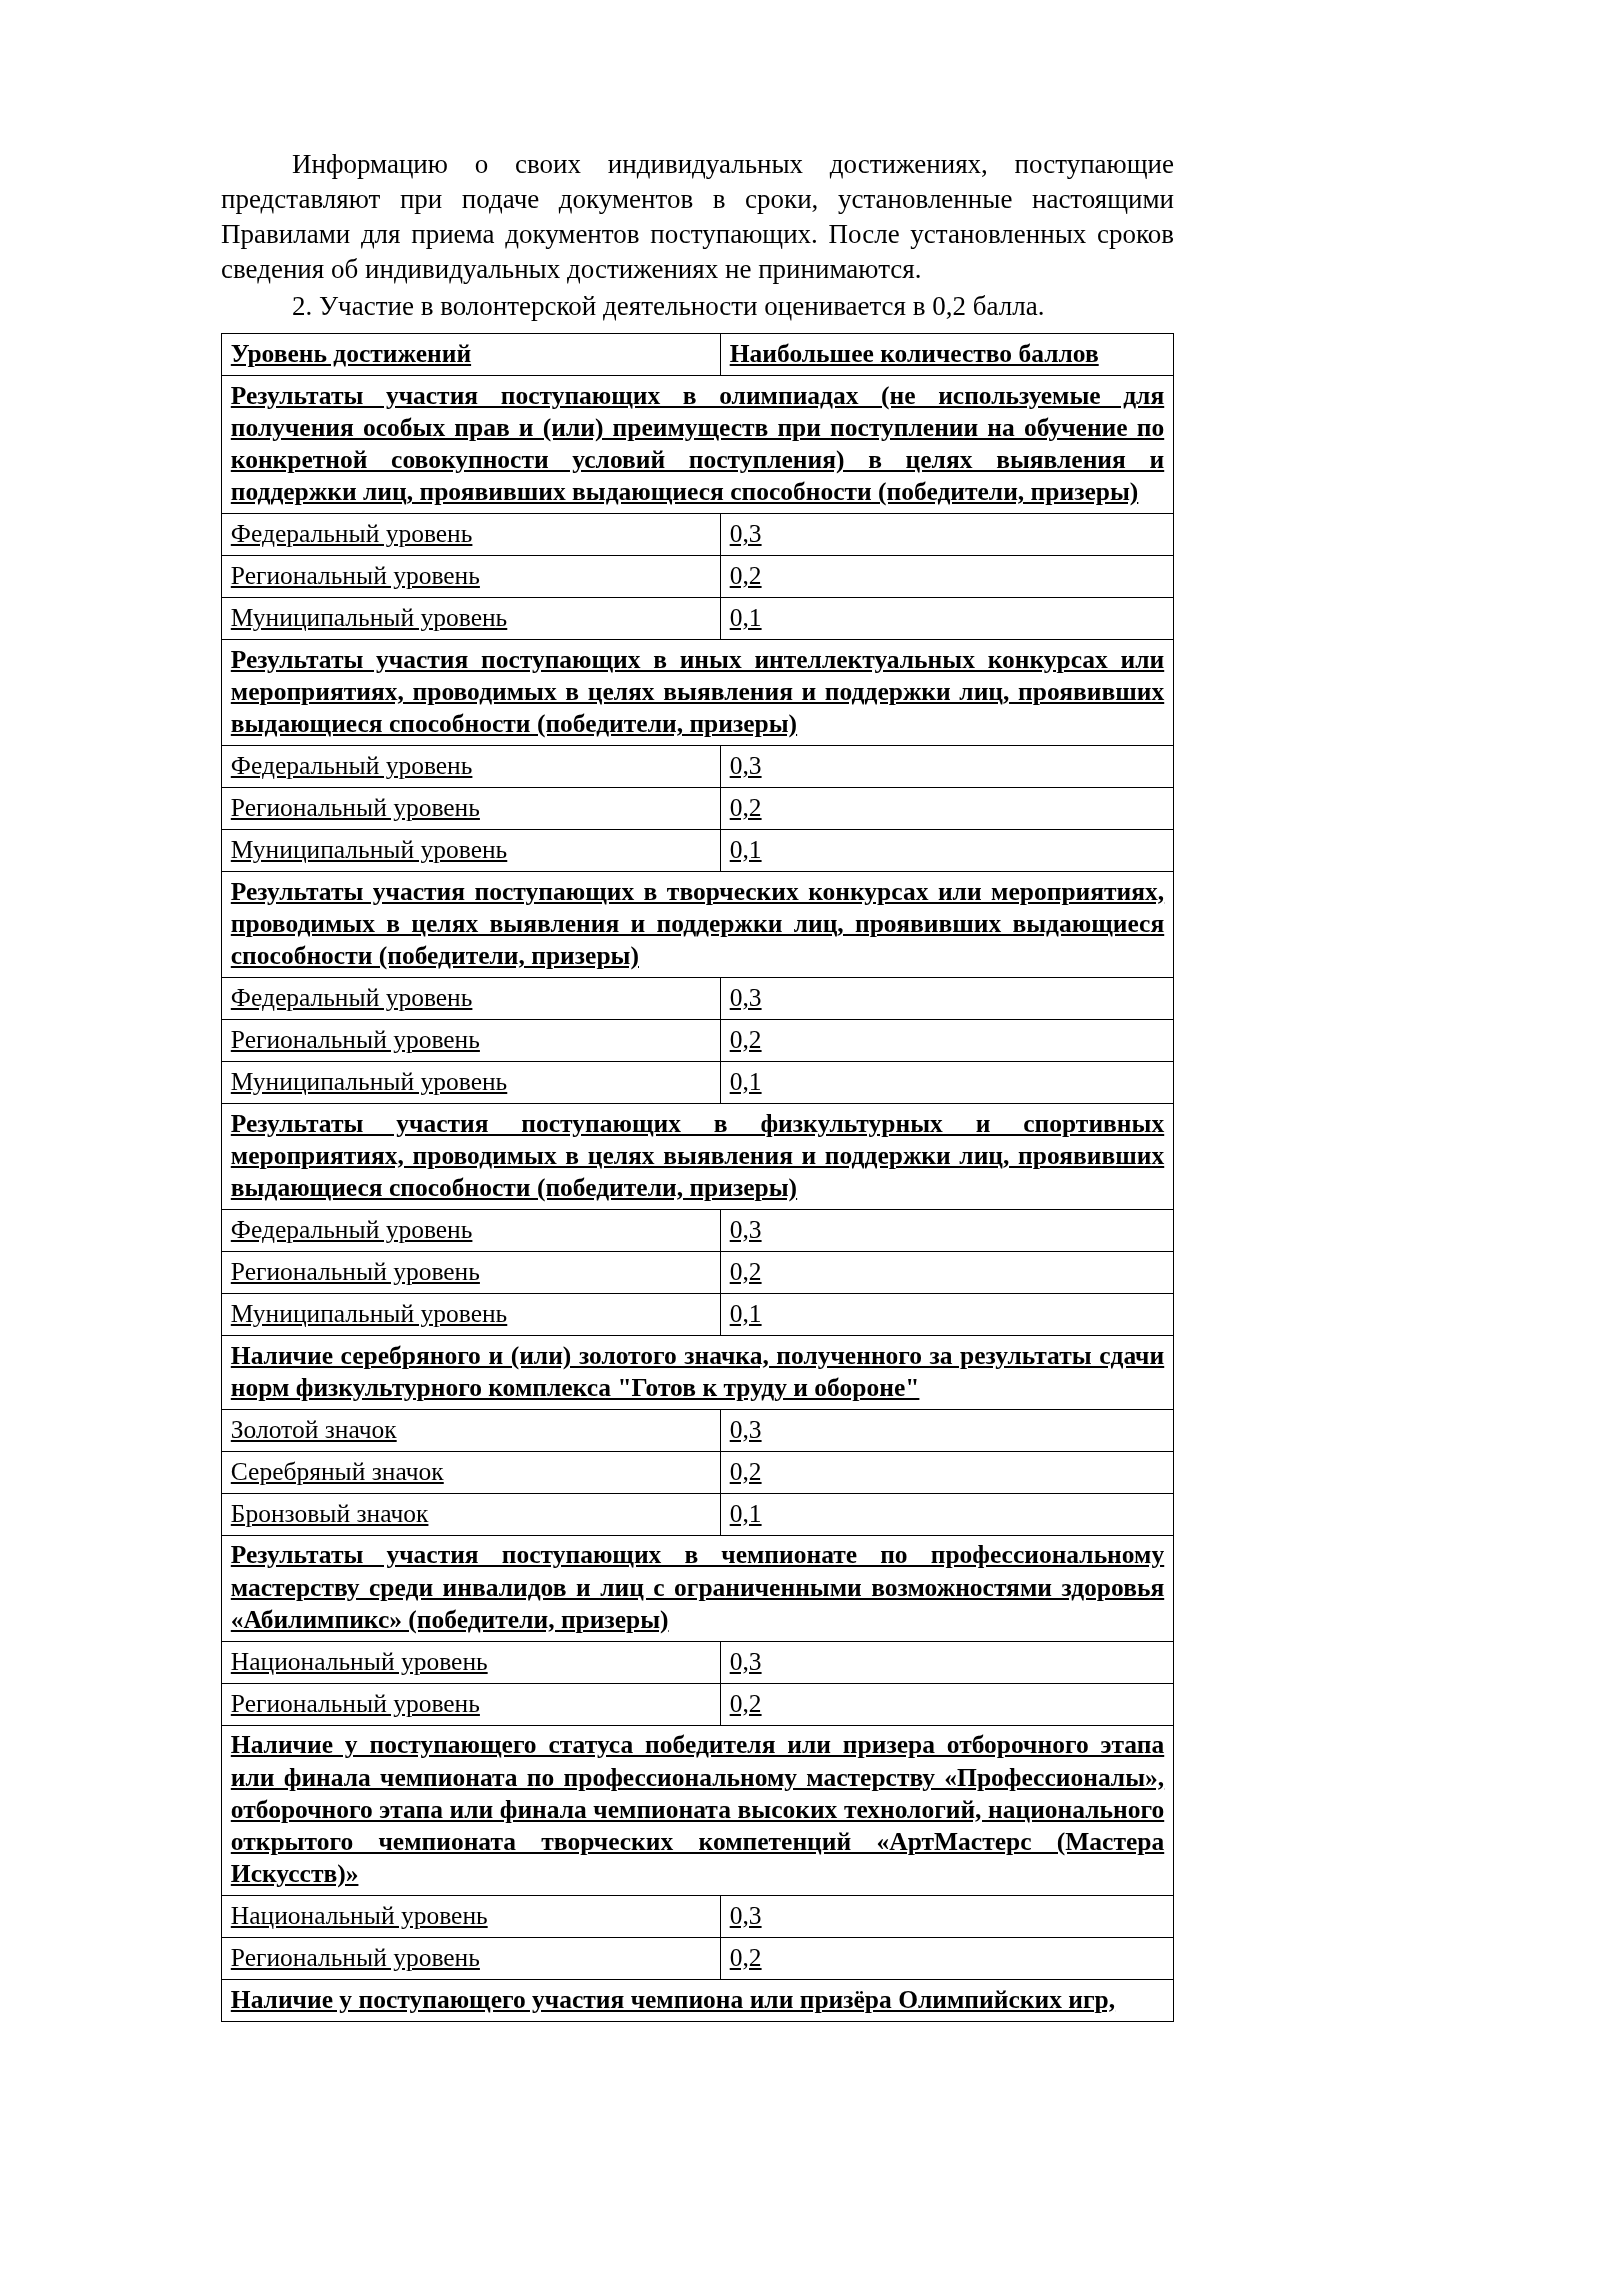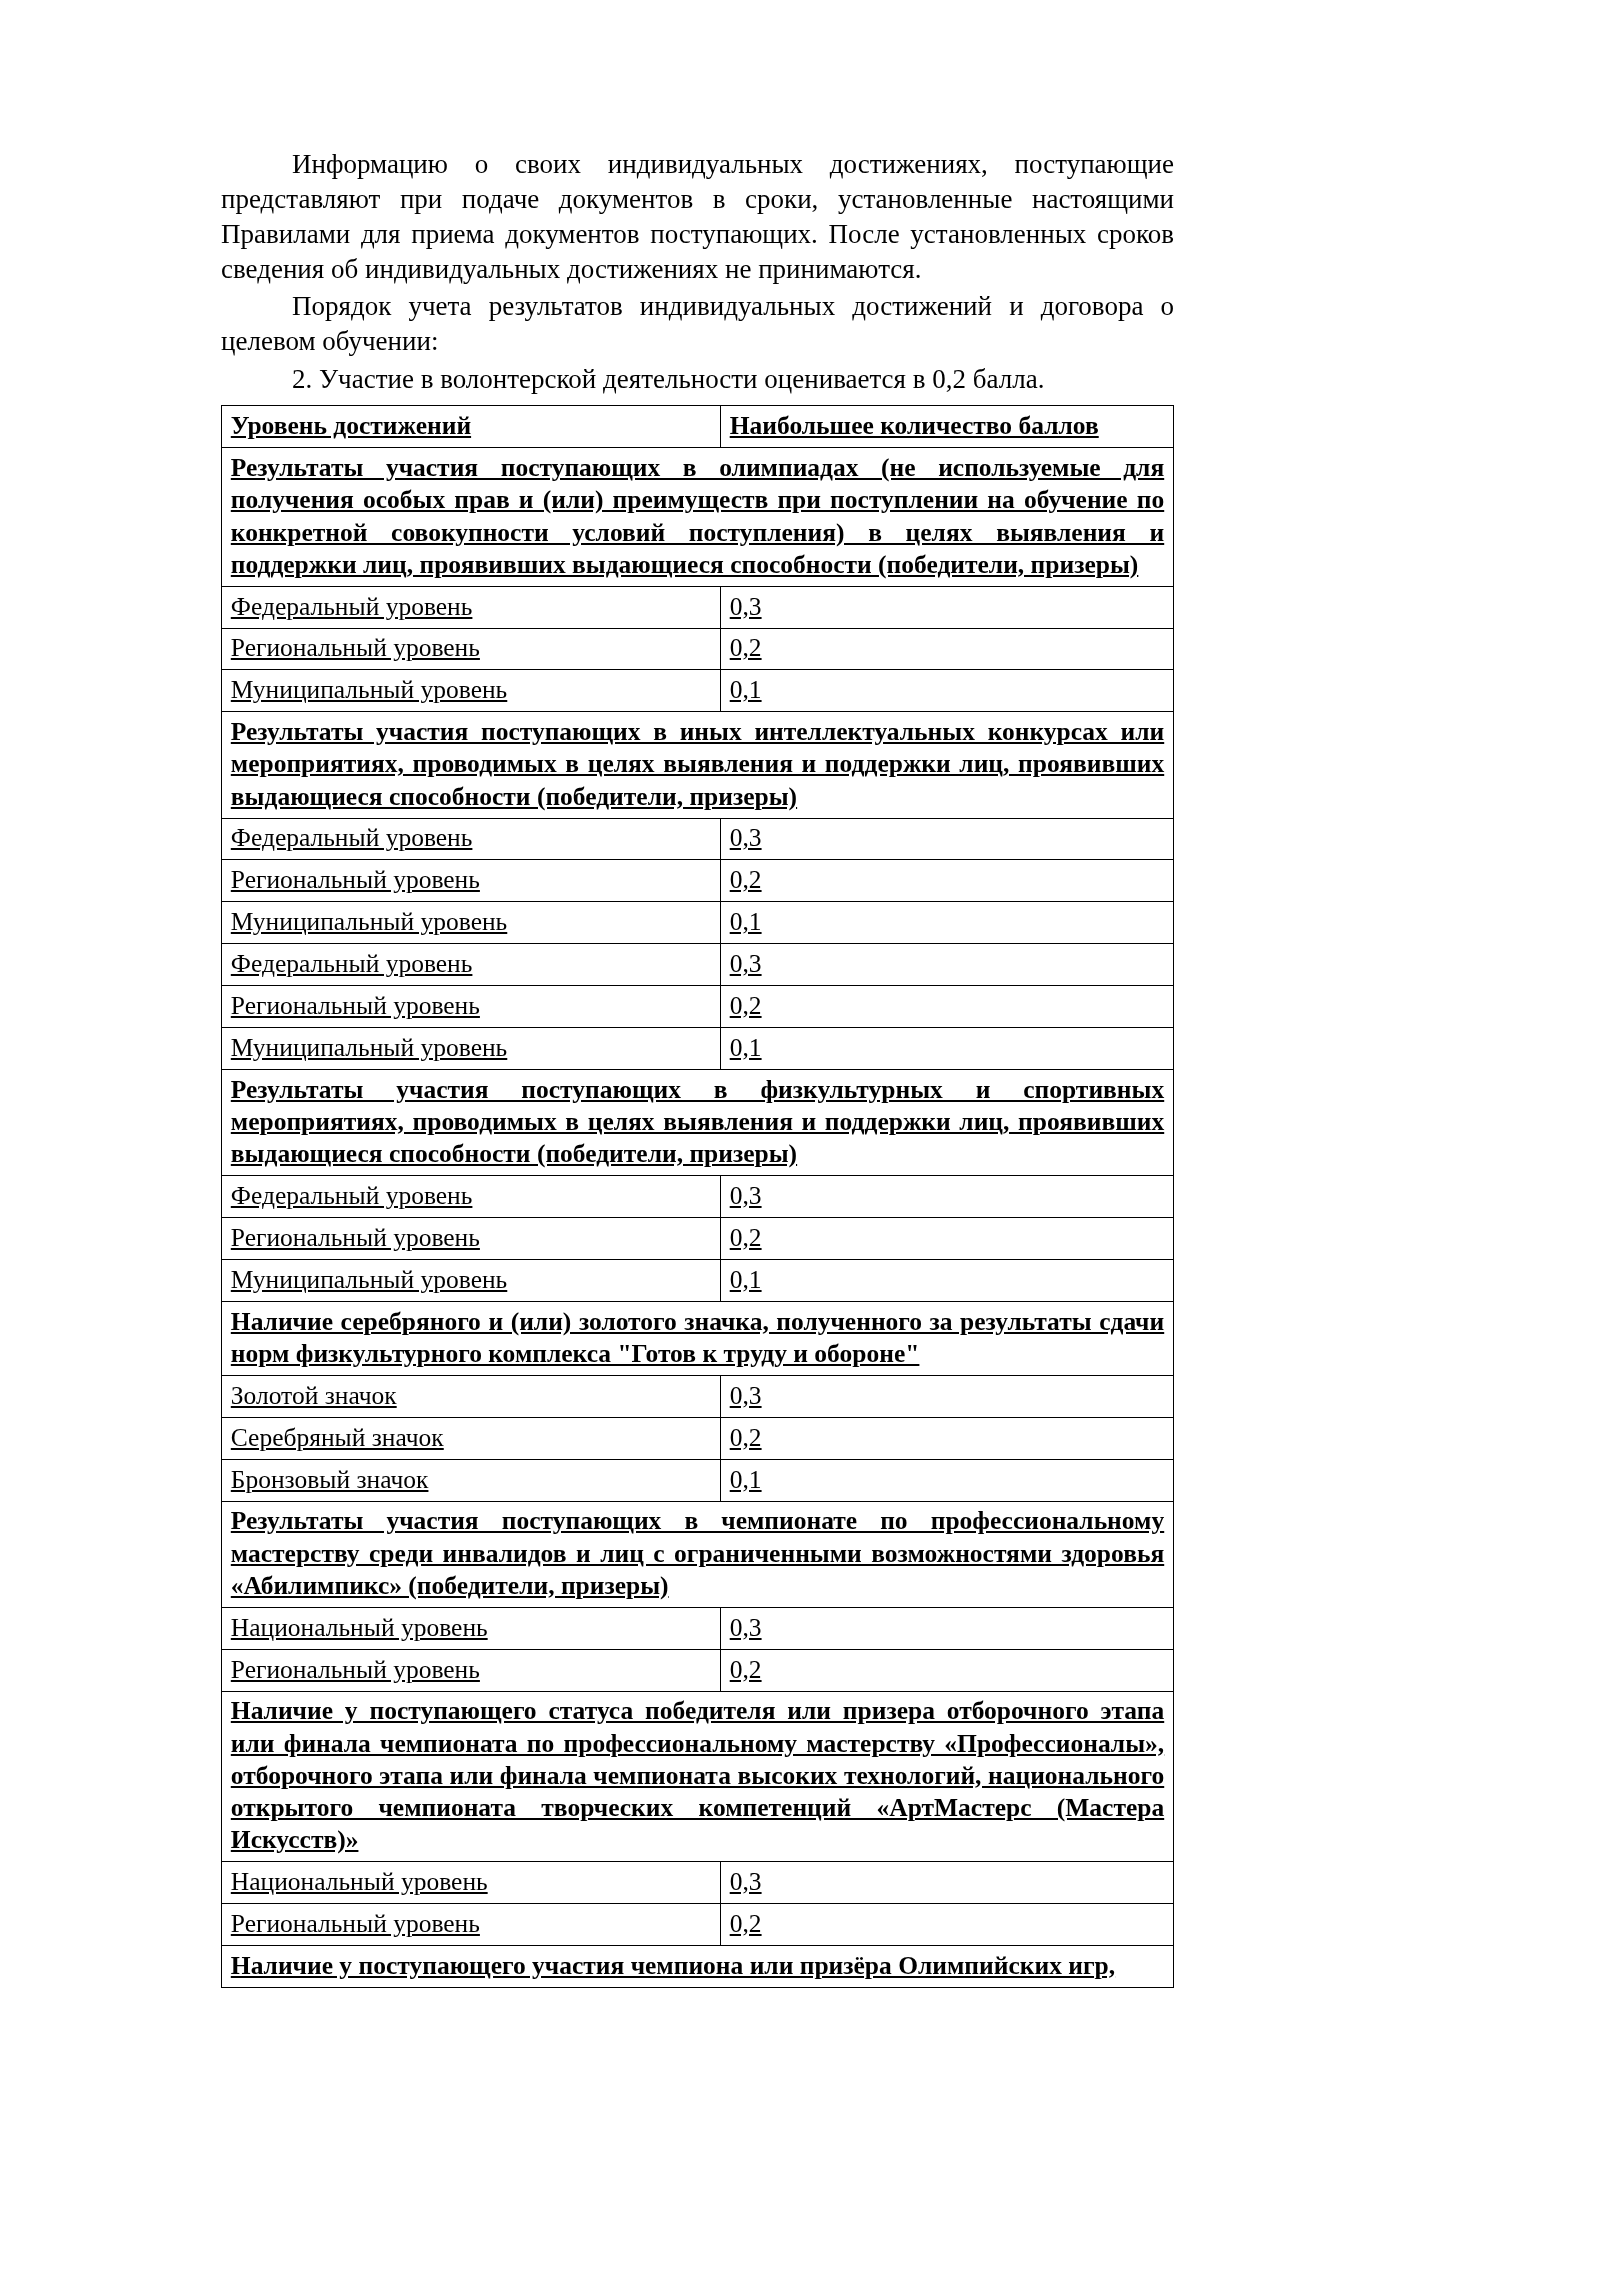--- a/index.html
+++ b/index.html
@@ -57,21 +57,20 @@
   .row-label { font-weight: normal; }
   .row-value { font-weight: normal; }
   .section-lead { padding-left: 10.8px; }
 </style>
 </head>
 <body>
 
 <div class="page">
 
   <p class="para">Информацию о своих индивидуальных достижениях, поступающие представляют при подаче документов в сроки, установленные настоящими Правилами для приема документов поступающих. После установленных сроков сведения об индивидуальных достижениях не принимаются.</p>
-  <p class="para">Порядок учета результатов индивидуальных достижений и договора о целевом обучении:</p>
   <p class="para">2. Участие в волонтерской деятельности оценивается в 0,2 балла.</p>
 
   <table class="ach">
     <tbody>
       <tr class="hdr">
         <td class="col-left section-lead">Уровень достижений</td>
         <td class="col-right">Наибольшее количество баллов</td>
       </tr>
 
       <tr class="section">
@@ -99,20 +98,23 @@
       </tr>
       <tr>
         <td class="col-left row-label section-lead">Региональный уровень</td>
         <td class="col-right row-value">0,2</td>
       </tr>
       <tr>
         <td class="col-left row-label section-lead">Муниципальный уровень</td>
         <td class="col-right row-value">0,1</td>
       </tr>
 
+      <tr class="section">
+        <td colspan="2" class="section-lead">Результаты участия поступающих в творческих конкурсах или мероприятиях, проводимых в целях выявления и поддержки лиц, проявивших выдающиеся способности (победители, призеры)</td>
+      </tr>
       <tr>
         <td class="col-left row-label section-lead">Федеральный уровень</td>
         <td class="col-right row-value">0,3</td>
       </tr>
       <tr>
         <td class="col-left row-label section-lead">Региональный уровень</td>
         <td class="col-right row-value">0,2</td>
       </tr>
       <tr>
         <td class="col-left row-label section-lead">Муниципальный уровень</td>

